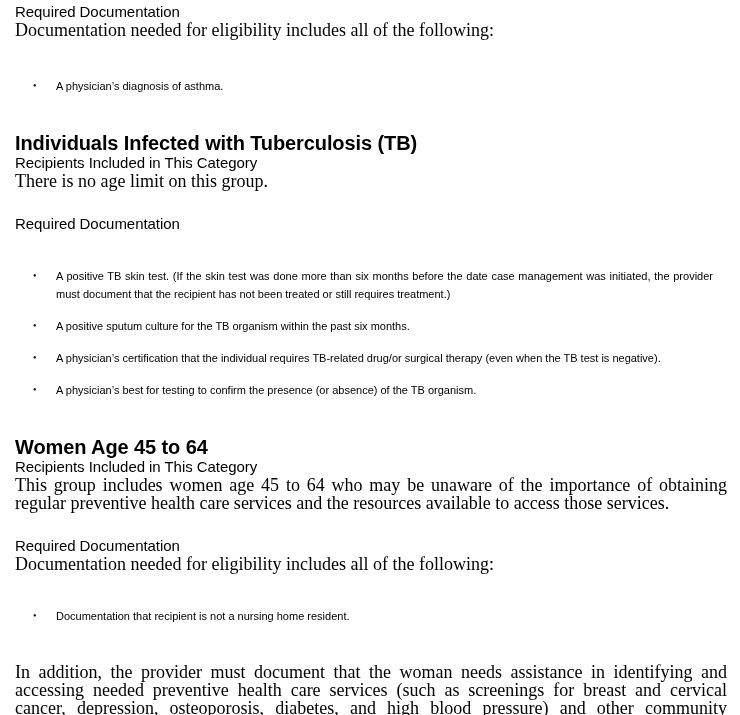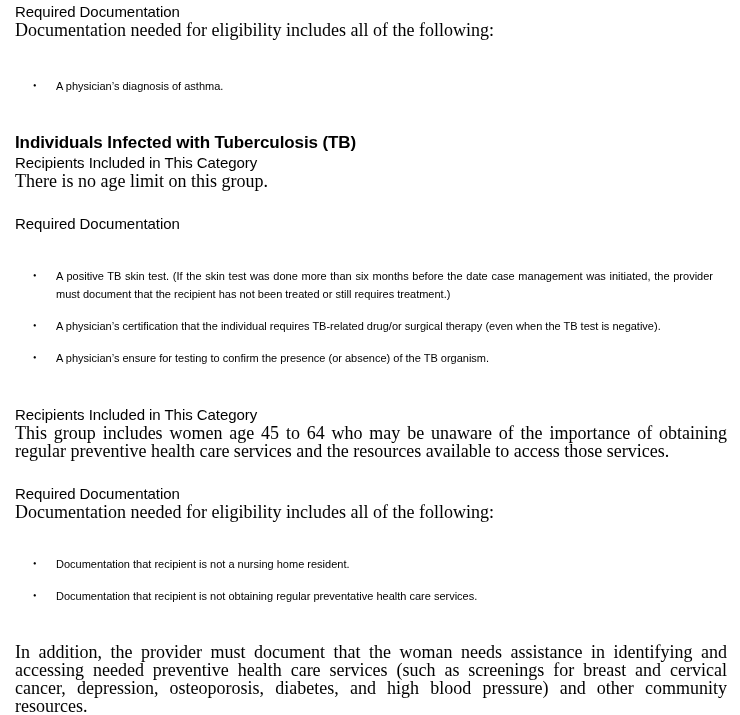--- a/index.html
+++ b/index.html
@@ -25,21 +25,21 @@
   .content {
     padding-left: 15px;
     padding-right: 13px;
     padding-top: 2px;
   }
 
   
   .sec-heading {
     font-family: "Liberation Sans", "DejaVu Sans", sans-serif;
     font-weight: bold;
-    font-size: 17px;
+    font-size: 20px;
     line-height: 20px;
     letter-spacing: -0.1px;
     margin: 0;
   }
   .sub-heading {
     font-family: "Liberation Sans", "DejaVu Sans", sans-serif;
     font-weight: normal;
     font-size: 15px;
     line-height: 19px;
     letter-spacing: -0.05px;
@@ -118,41 +118,42 @@
       <p class="para">There is no age limit on this group.</p>
 
       <div class="gap-24"></div>
 
       <div class="sub-heading">Required Documentation</div>
 
       <div class="gap-20"></div>
 
       <ul class="bullets">
         <li class="just">A positive TB skin test. (If the skin test was done more than six months before the date case management was initiated, the provider must document that the recipient has not been treated or still requires treatment.)</li>
+        <li>A positive sputum culture for the TB organism within the past six months.</li>
         <li class="just">A physician’s certification that the individual requires TB-related drug/or surgical therapy (even when the TB test is negative).</li>
-        <li>A physician’s ensure for testing to confirm the presence (or absence) of the TB organism.</li>
+        <li>A physician’s best for testing to confirm the presence (or absence) of the TB organism.</li>
       </ul>
     </section>
 
     <div class="gap-24"></div>
 
     <section>
+      <h2 class="sec-heading">Women Age 45 to 64</h2>
       <div class="sub-heading">Recipients Included in This Category</div>
       <p class="para just">This group includes women age 45 to 64 who may be unaware of the importance of obtaining regular preventive health care services and the resources available to access those services.</p>
 
       <div class="gap-24"></div>
 
       <div class="sub-heading">Required Documentation</div>
       <p class="para">Documentation needed for eligibility includes all of the following:</p>
 
       <div class="gap-20"></div>
 
       <ul class="bullets">
         <li>Documentation that recipient is not a nursing home resident.</li>
-        <li>Documentation that recipient is not obtaining regular preventative health care services.</li>
       </ul>
 
       <div class="gap-24"></div>
 
       <p class="para just">In addition, the provider must document that the woman needs assistance in identifying and accessing needed preventive health care services (such as screenings for breast and cervical cancer, depression, osteoporosis, diabetes, and high blood pressure) and other community resources.</p>
     </section>
 
   </div>
 </div>
 

